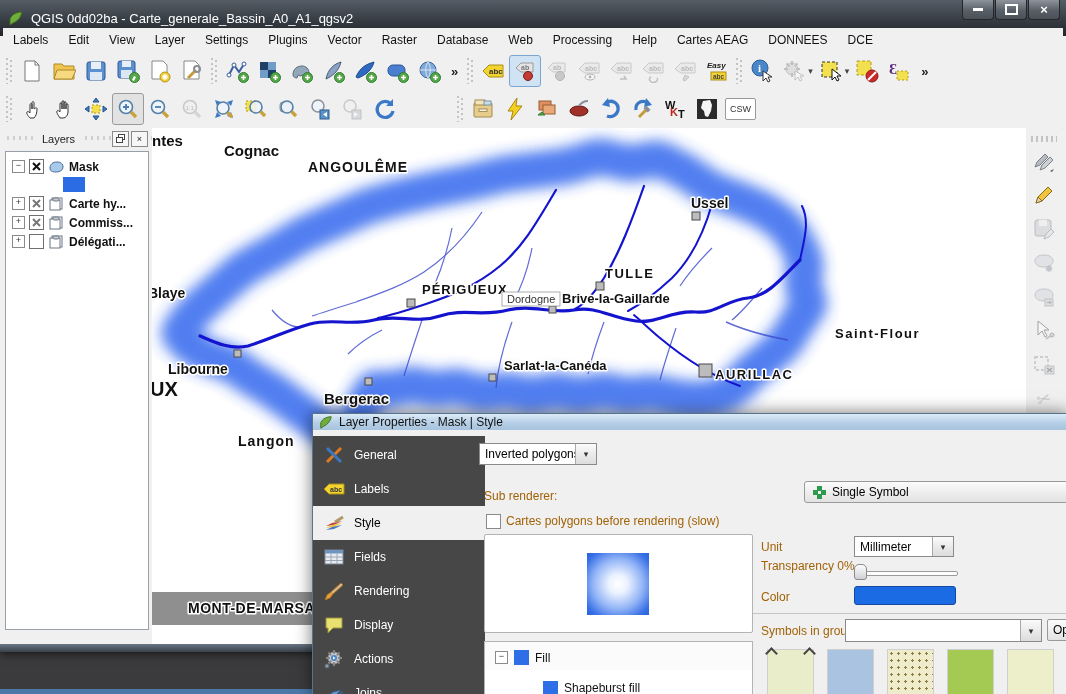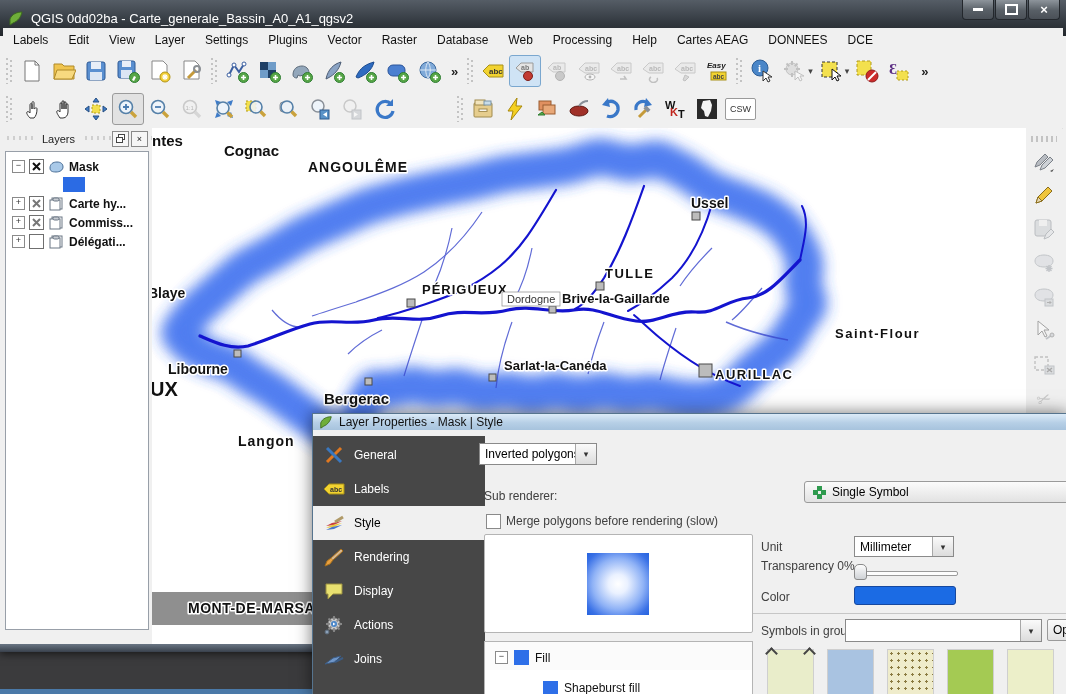--- a/index.html
+++ b/index.html
@@ -92,21 +92,21 @@
   .side-item{height:34px;display:flex;align-items:center;gap:9px;padding-left:10px;
     color:#fff;font-size:12px}
   .side-item.sel{background:#f0f0f0;color:#000}
   .side-item svg{width:22px;height:22px;flex:0 0 auto}
   .combo{display:flex;box-sizing:border-box;border:1px solid #8a8a8a;background:#fff;
     font-size:12px;align-items:center}
   .combo .txt{flex:1;padding:0 5px;white-space:nowrap;overflow:hidden}
   .combo .arr{width:20px;align-self:stretch;border-left:1px solid #a8a8a8;
     background:linear-gradient(#fafafa,#dcdcdc);display:flex;align-items:center;
     justify-content:center;font-size:9px;color:#333}
-  .dlg-label{position:absolute;font-size:12px;color:#404040}
+  .dlg-label{position:absolute;font-size:12px;color:#a16207}
   #single-symbol-btn{position:absolute;left:491px;top:67px;width:265px;height:22px;
     border:1px solid #9a9a9a;border-radius:3px;background:linear-gradient(#fbfbfb,#e2e2e2);
     display:flex;align-items:center;gap:6px;padding-left:8px;font-size:12px;box-sizing:border-box}
   #merge-chk{position:absolute;left:173px;top:100px;width:13px;height:13px;
     border:1px solid #8a8a8a;background:#fff}
   #preview-box{position:absolute;left:171px;top:120px;width:267px;height:97px;
     background:#fff;border:1px solid #b4b4b4;border-radius:2px}
   #burst{position:absolute;left:102px;top:18px;width:62px;height:62px;
     background:radial-gradient(circle at 50% 50%,#ffffff 0%,#eaf1ff 22%,#8fb2f6 58%,#3a71e6 85%,#2563de 100%)}
   #tree-box{position:absolute;left:171px;top:227px;width:267px;height:54px;
@@ -746,20 +746,28 @@
       <svg viewBox="0 0 22 22">
           <path d="M3 14l6-3 10-2-8 4z" fill="#c84040"></path>
           <path d="M3 16l6-3 10-2-8 4z" fill="#e8c83c"></path>
           <path d="M3 18l6-3 10-2-8 4z" fill="#4a78c8"></path>
           <path d="M12 10l8-5" stroke="#b09a68" stroke-width="3"></path>
         </svg>
       <span>Style</span>
       </div>
     <div class="side-item">
       <svg viewBox="0 0 22 22">
+          <rect x="2" y="4" width="18" height="14" fill="#e8ecf0" stroke="#7a8694"></rect>
+          <rect x="2" y="4" width="18" height="3.5" fill="#6f96c0"></rect>
+          <path d="M2 11h18M2 14.5h18M8 7.5v10.5M14 7.5v10.5" stroke="#9aa6b4"></path>
+        </svg>
+      <span>Fields</span>
+      </div>
+    <div class="side-item">
+      <svg viewBox="0 0 22 22">
           <path d="M2 20l5-2 3-4-2-2-4 3z" fill="#e8a040" stroke="#a8701c"></path>
           <path d="M8 12L18 3l2 2-10 9" fill="#d8b890" stroke="#a8701c"></path>
         </svg>
       <span>Rendering</span>
       </div>
     <div class="side-item">
       <svg viewBox="0 0 22 22">
           <path d="M3 4h16v10H10l-5 5v-5H3z" fill="#e8e070" stroke="#9a9040"></path>
         </svg>
       <span>Display</span>
@@ -794,21 +802,21 @@
     <svg width="13" height="13" viewBox="0 0 13 13">
       <rect x="0" y="4" width="5" height="5" fill="#2e9a4e"></rect>
         <rect x="4" y="0" width="5" height="5" fill="#2e9a4e"></rect>
       <rect x="4" y="8" width="5" height="5" fill="#2e9a4e"></rect>
         <rect x="8" y="4" width="5" height="5" fill="#2e9a4e"></rect>
     </svg>
     <span>Single Symbol</span>
   </div>
 
   <div id="merge-chk"></div>
-  <span class="dlg-label" style="left:193px;top:100px">Merge polygons before rendering (slow)</span>
+  <span class="dlg-label" style="left:193px;top:100px">Cartes polygons before rendering (slow)</span>
 
   <div id="preview-box">
     <div id="burst"></div>
   </div>
 
   <div id="tree-box">
     <div class="tree-row" style="padding:8px 0 0 10px">
       <span class="expander">−</span>
       <span class="tree-sw"></span>
       <span style="font-weight:normal">Fill</span>

